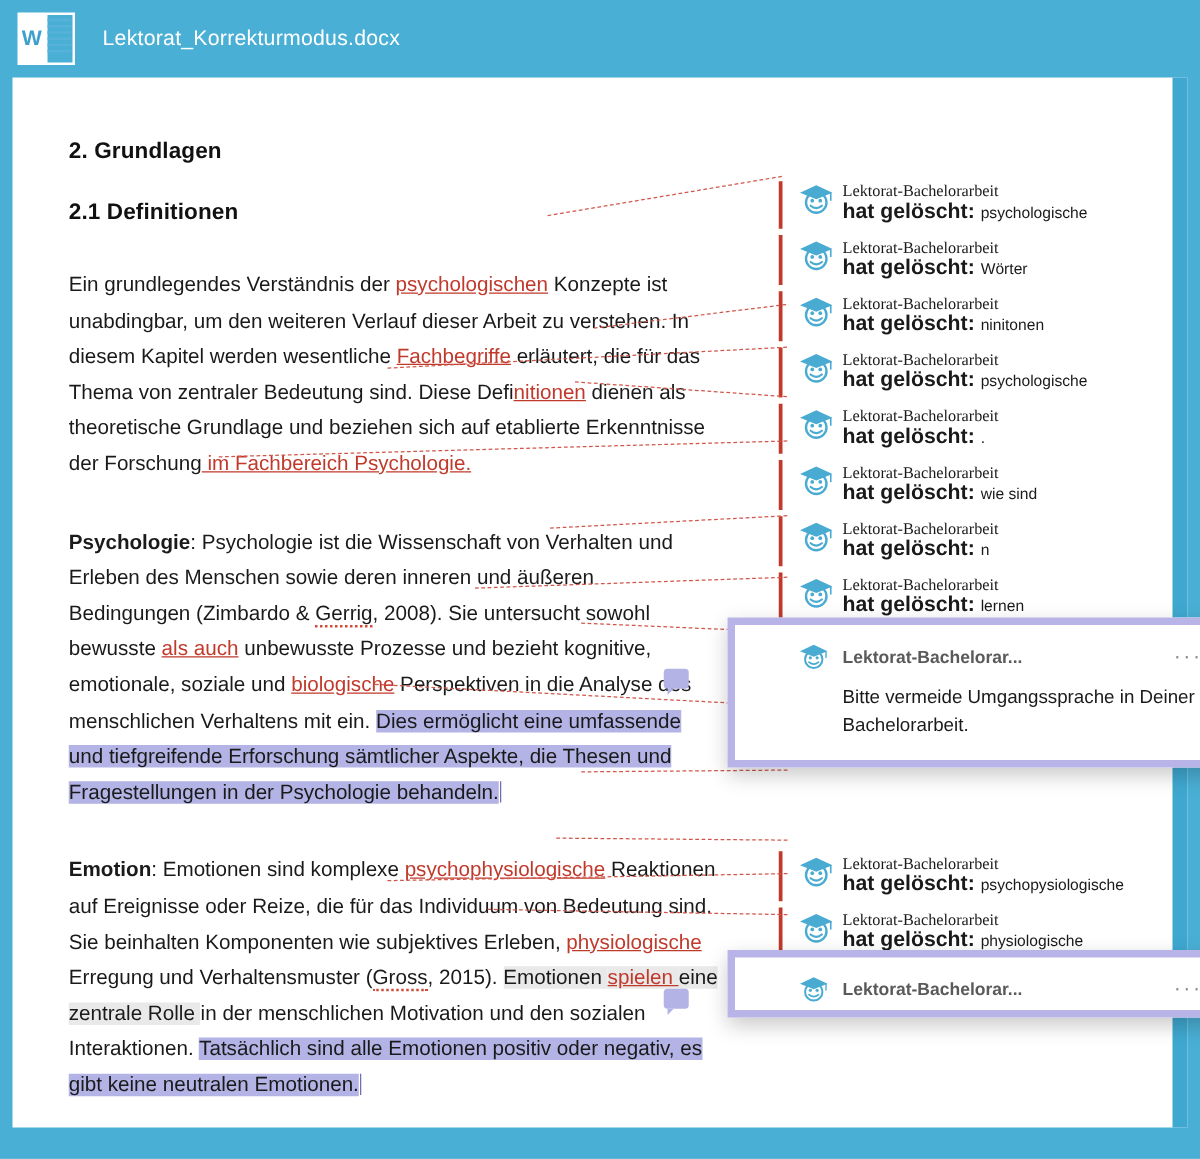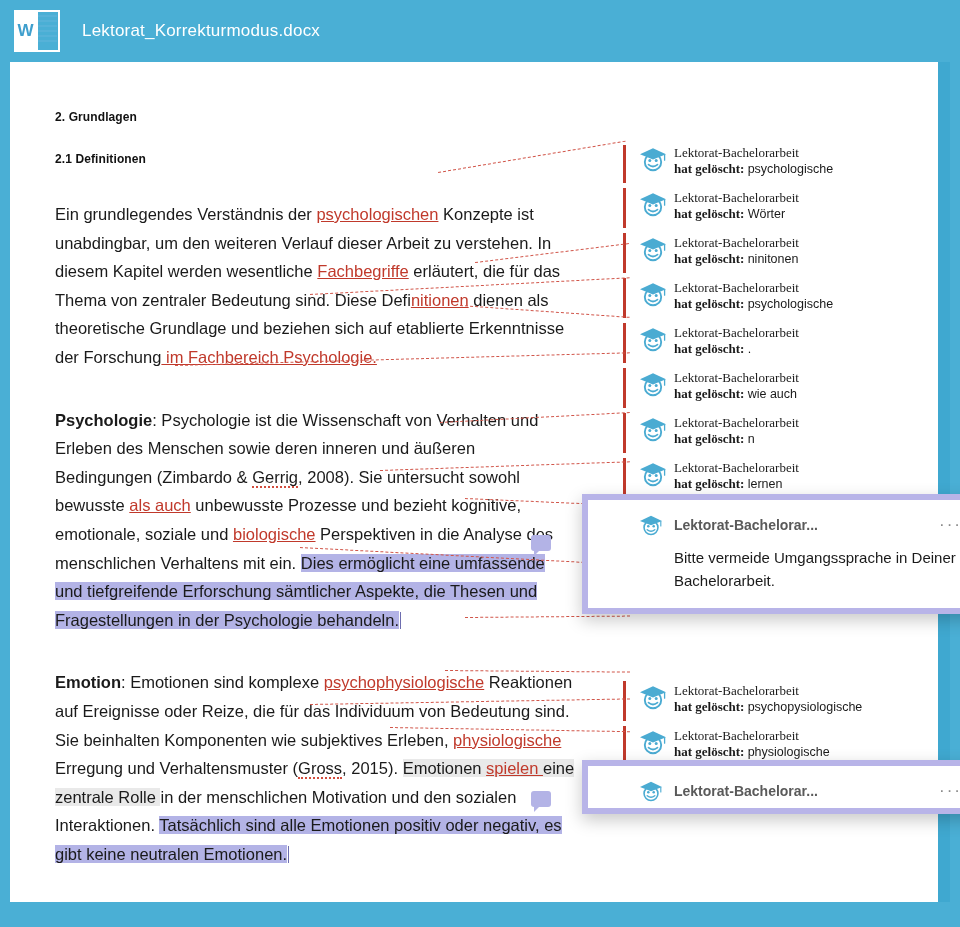--- a/index.html
+++ b/index.html
@@ -18,21 +18,21 @@
   .wordlogo .wl-w{position:absolute;left:2px;top:9px;width:19px;height:23px;color:#3f9fcd;font-weight:bold;font-size:17px;text-align:center;line-height:23px;font-family:"Liberation Sans",sans-serif;}
   .wordlogo .wl-lines{position:absolute;left:24px;top:5px;width:19px;height:32px;}
   .wordlogo .wl-lines i{display:block;height:2px;background:#56b2d8;margin-bottom:3px;}
   .wordlogo .wl-frame{position:absolute;left:22px;top:0;width:24px;height:42px;border:2px solid #ffffff;box-sizing:border-box;}
   .doctitle{margin-left:22px;color:#ffffff;font-size:17px;letter-spacing:.2px;}
 
   
   .page{position:absolute;left:10px;top:62px;width:940px;height:840px;background:#ffffff;}
 
   .docbody{position:absolute;left:45px;top:48px;width:520px;}
-  h3.heading{font-size:12px;font-weight:bold;color:#111;margin:0 0 0 0;letter-spacing:.1px;}
+  h3.heading{font-size:18px;font-weight:bold;color:#111;margin:0 0 0 0;letter-spacing:.1px;}
   .gap-sm{height:28px;}
   .gap-md{height:34px;}
   .para{font-size:16.5px;line-height:28.6px;color:#1a1a1a;margin:0;}
   .del{color:#c0392b;text-decoration:underline;text-decoration-color:#c0392b;}
   .hl-purple{background:#b3b3e6;}
   .hl-gray{background:#e9e9e9;}
   .caret{display:inline-block;width:1px;height:17px;background:#6d6daf;vertical-align:-3px;margin-left:1px;}
   .sqg{border-bottom:2px dotted #d14b3c;}
 
   
@@ -40,21 +40,21 @@
   .bubble:after{content:"";position:absolute;left:3px;bottom:-5px;width:0;height:0;border-left:5px solid #b3b3e6;border-bottom:5px solid transparent;}
 
   
   .rail{position:absolute;left:613px;top:83px;width:5px;}
   .railseg{position:absolute;left:0;width:3px;background:#c0392b;}
 
   .revlist{position:absolute;left:628px;top:83px;width:300px;}
   .rev{position:relative;padding-left:36px;margin-bottom:12px;min-height:34px;}
   .rev .who{font-family:"Liberation Serif","DejaVu Serif",serif;font-weight:normal;font-size:13px;color:#1a1a1a;line-height:16px;}
   .rev .what{font-size:12.5px;color:#1a1a1a;line-height:16px;}
-  .rev .what b{font-family:Liberation Serif, serif;font-weight:bold;font-size:13px;}
+  .rev .what b{font-family:Liberation Sans, sans-serif;font-weight:bold;font-size:17px;}
 
   
   .cap{position:absolute;left:0;top:1px;width:30px;height:26px;}
   .cap svg{display:block;}
 
   
   .conn{position:absolute;border-top:1px dashed #d1564a;transform-origin:0 0;height:0;}
 
   
   .ccard{position:absolute;background:#ffffff;border:6px solid #b8b4e8;box-shadow:0 6px 16px rgba(0,0,0,.22);padding-left:36px;}
@@ -210,21 +210,21 @@
             <svg width="30" height="26" viewBox="0 0 30 26">
               <circle cx="15" cy="16" r="8.2" fill="none" stroke="#4aabd2" stroke-width="1.9"></circle>
               <circle cx="11.8" cy="14.5" r="1.5" fill="#4aabd2"></circle>
               <circle cx="18.2" cy="14.5" r="1.5" fill="#4aabd2"></circle>
               <path d="M10.5 18.6 Q15 22.4 19.5 18.6" fill="none" stroke="#4aabd2" stroke-width="1.7" stroke-linecap="round"></path>
               <path d="M2 8.2 L15 2.2 L28 8.2 L15 13.4 Z" fill="#4aabd2"></path>
               <path d="M26.6 8.8 L26.6 14.2" stroke="#4aabd2" stroke-width="1.3" stroke-linecap="round"></path>
             </svg>
           </span>
           <div class="who">Lektorat-Bachelorarbeit</div>
-          <div class="what"><b>hat gelöscht: </b><span>wie auch</span></div>
+          <div class="what"><b>hat gelöscht: </b><span>wie sind</span></div>
         </div>
         <div class="rev" style="position: absolute; left: 0px; top: 270px;">
           <span class="cap">
             <svg width="30" height="26" viewBox="0 0 30 26">
               <circle cx="15" cy="16" r="8.2" fill="none" stroke="#4aabd2" stroke-width="1.9"></circle>
               <circle cx="11.8" cy="14.5" r="1.5" fill="#4aabd2"></circle>
               <circle cx="18.2" cy="14.5" r="1.5" fill="#4aabd2"></circle>
               <path d="M10.5 18.6 Q15 22.4 19.5 18.6" fill="none" stroke="#4aabd2" stroke-width="1.7" stroke-linecap="round"></path>
               <path d="M2 8.2 L15 2.2 L28 8.2 L15 13.4 Z" fill="#4aabd2"></path>
               <path d="M26.6 8.8 L26.6 14.2" stroke="#4aabd2" stroke-width="1.3" stroke-linecap="round"></path>

